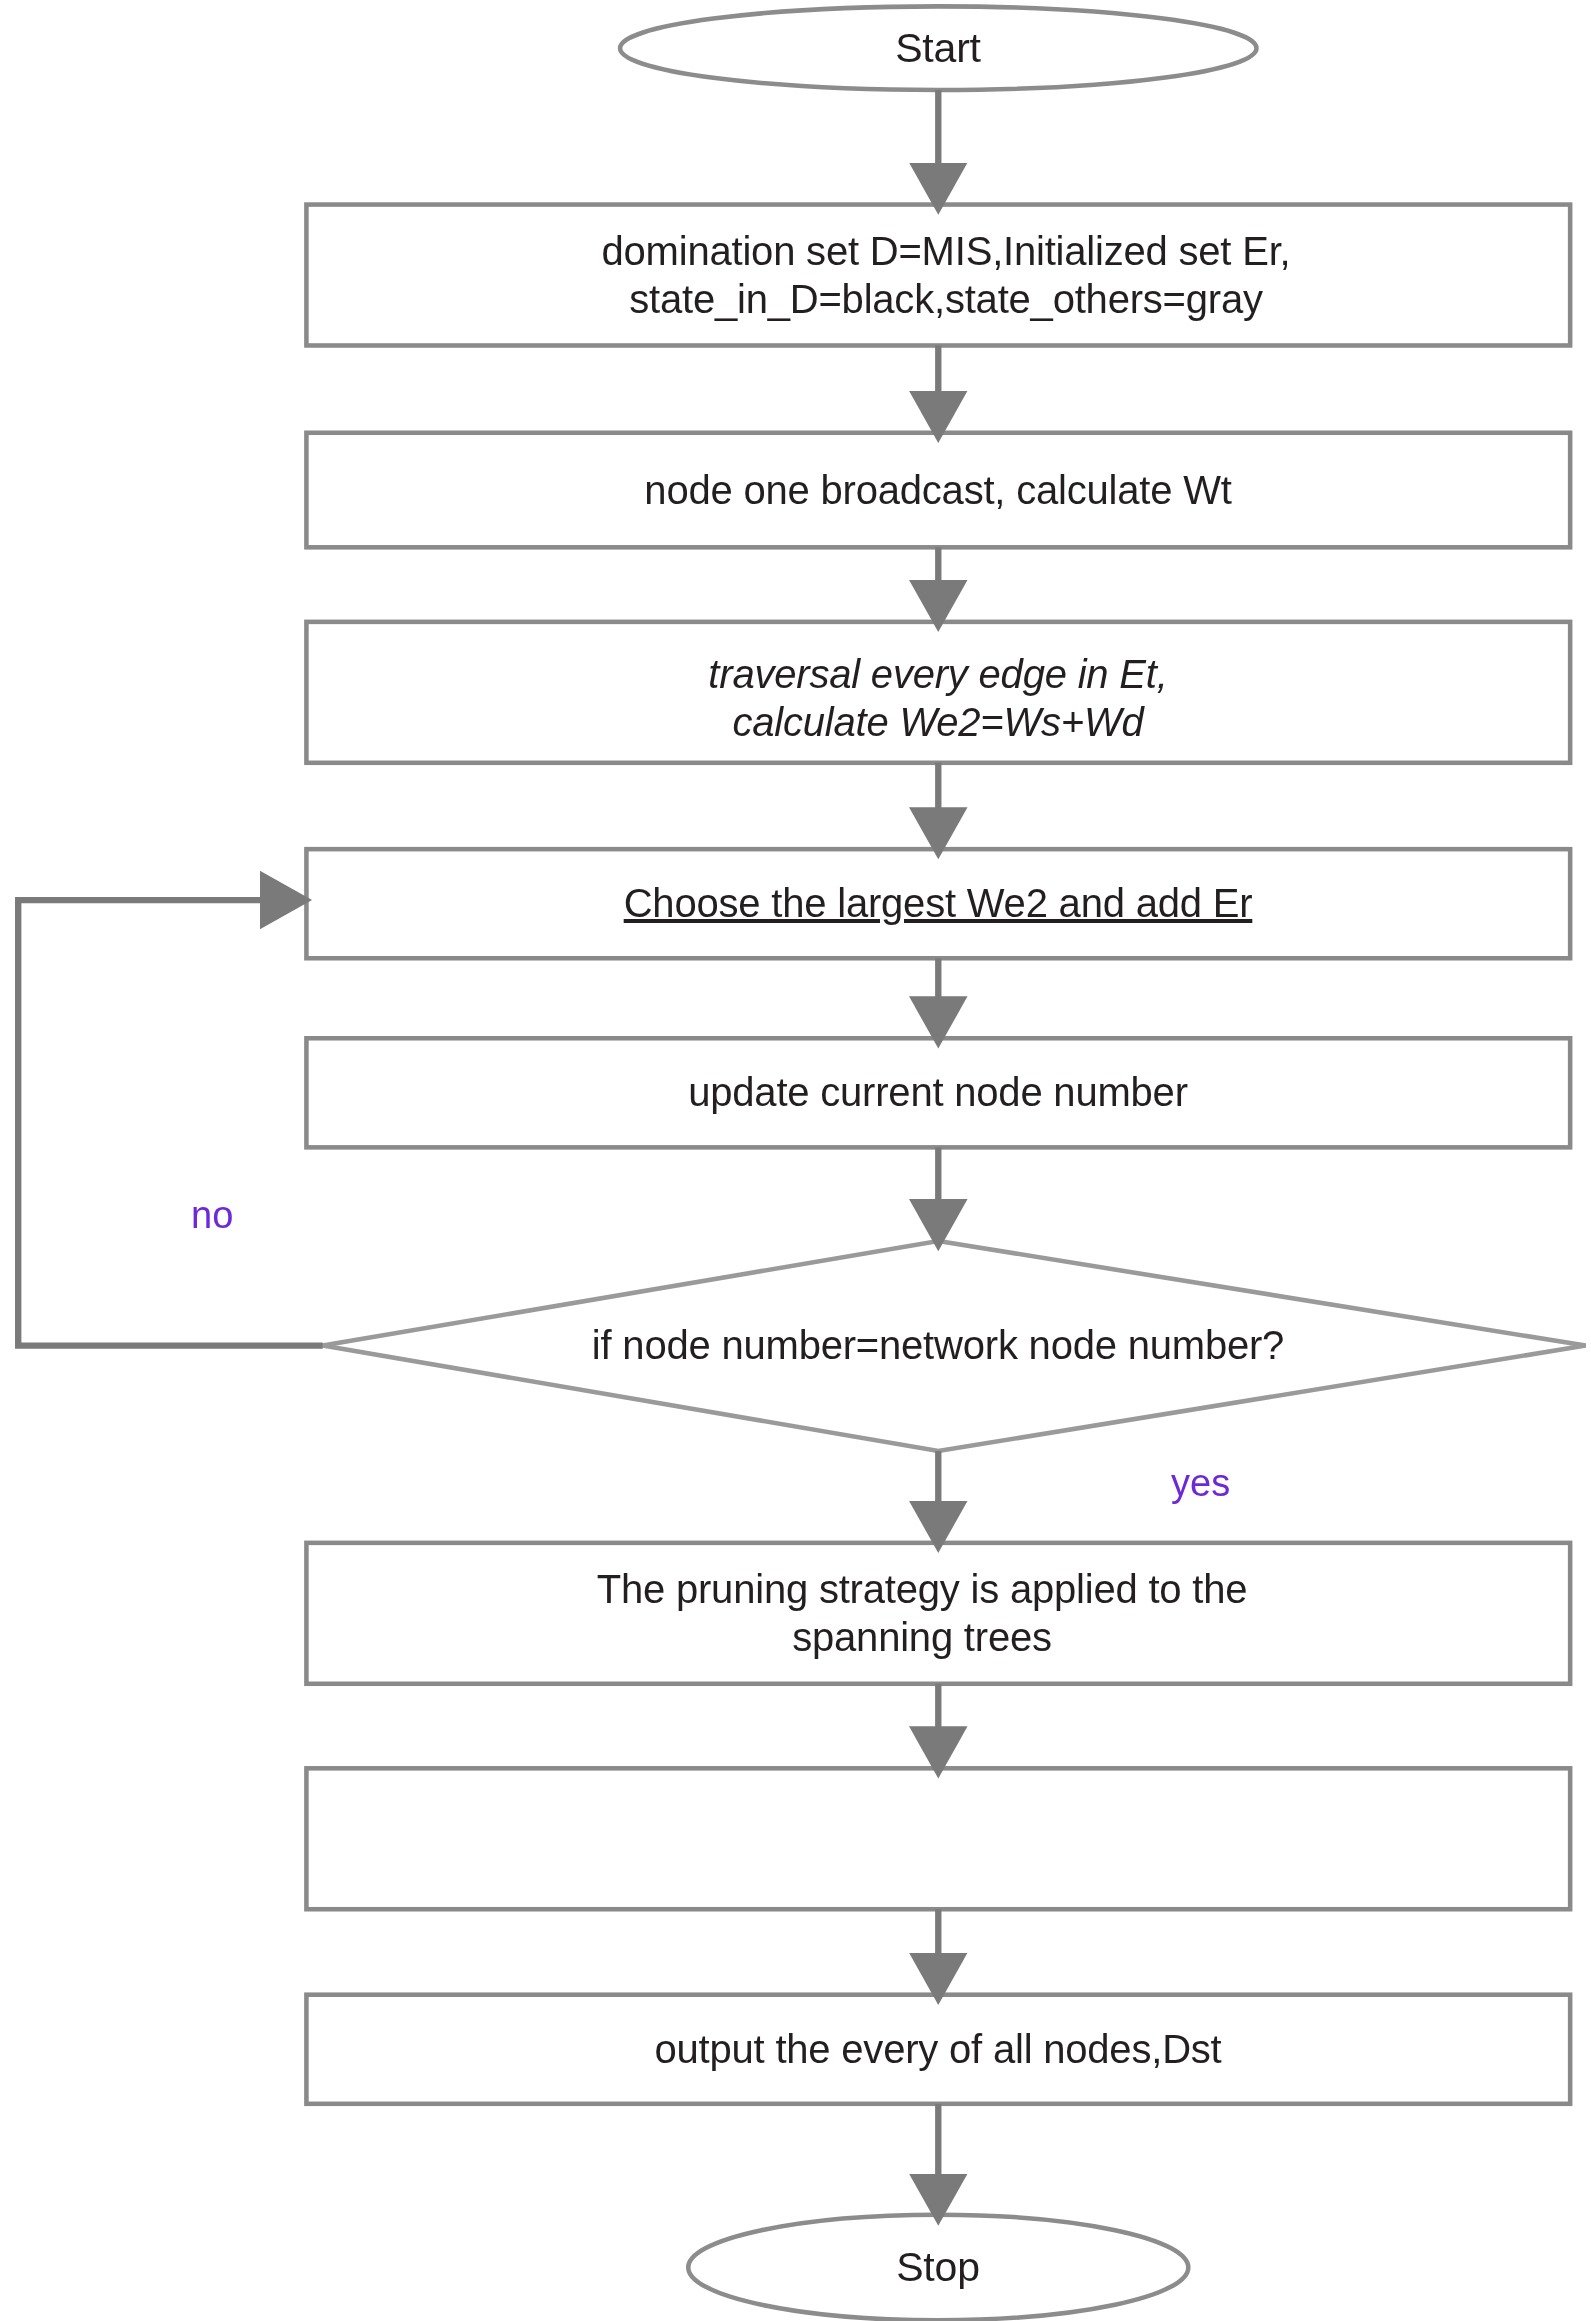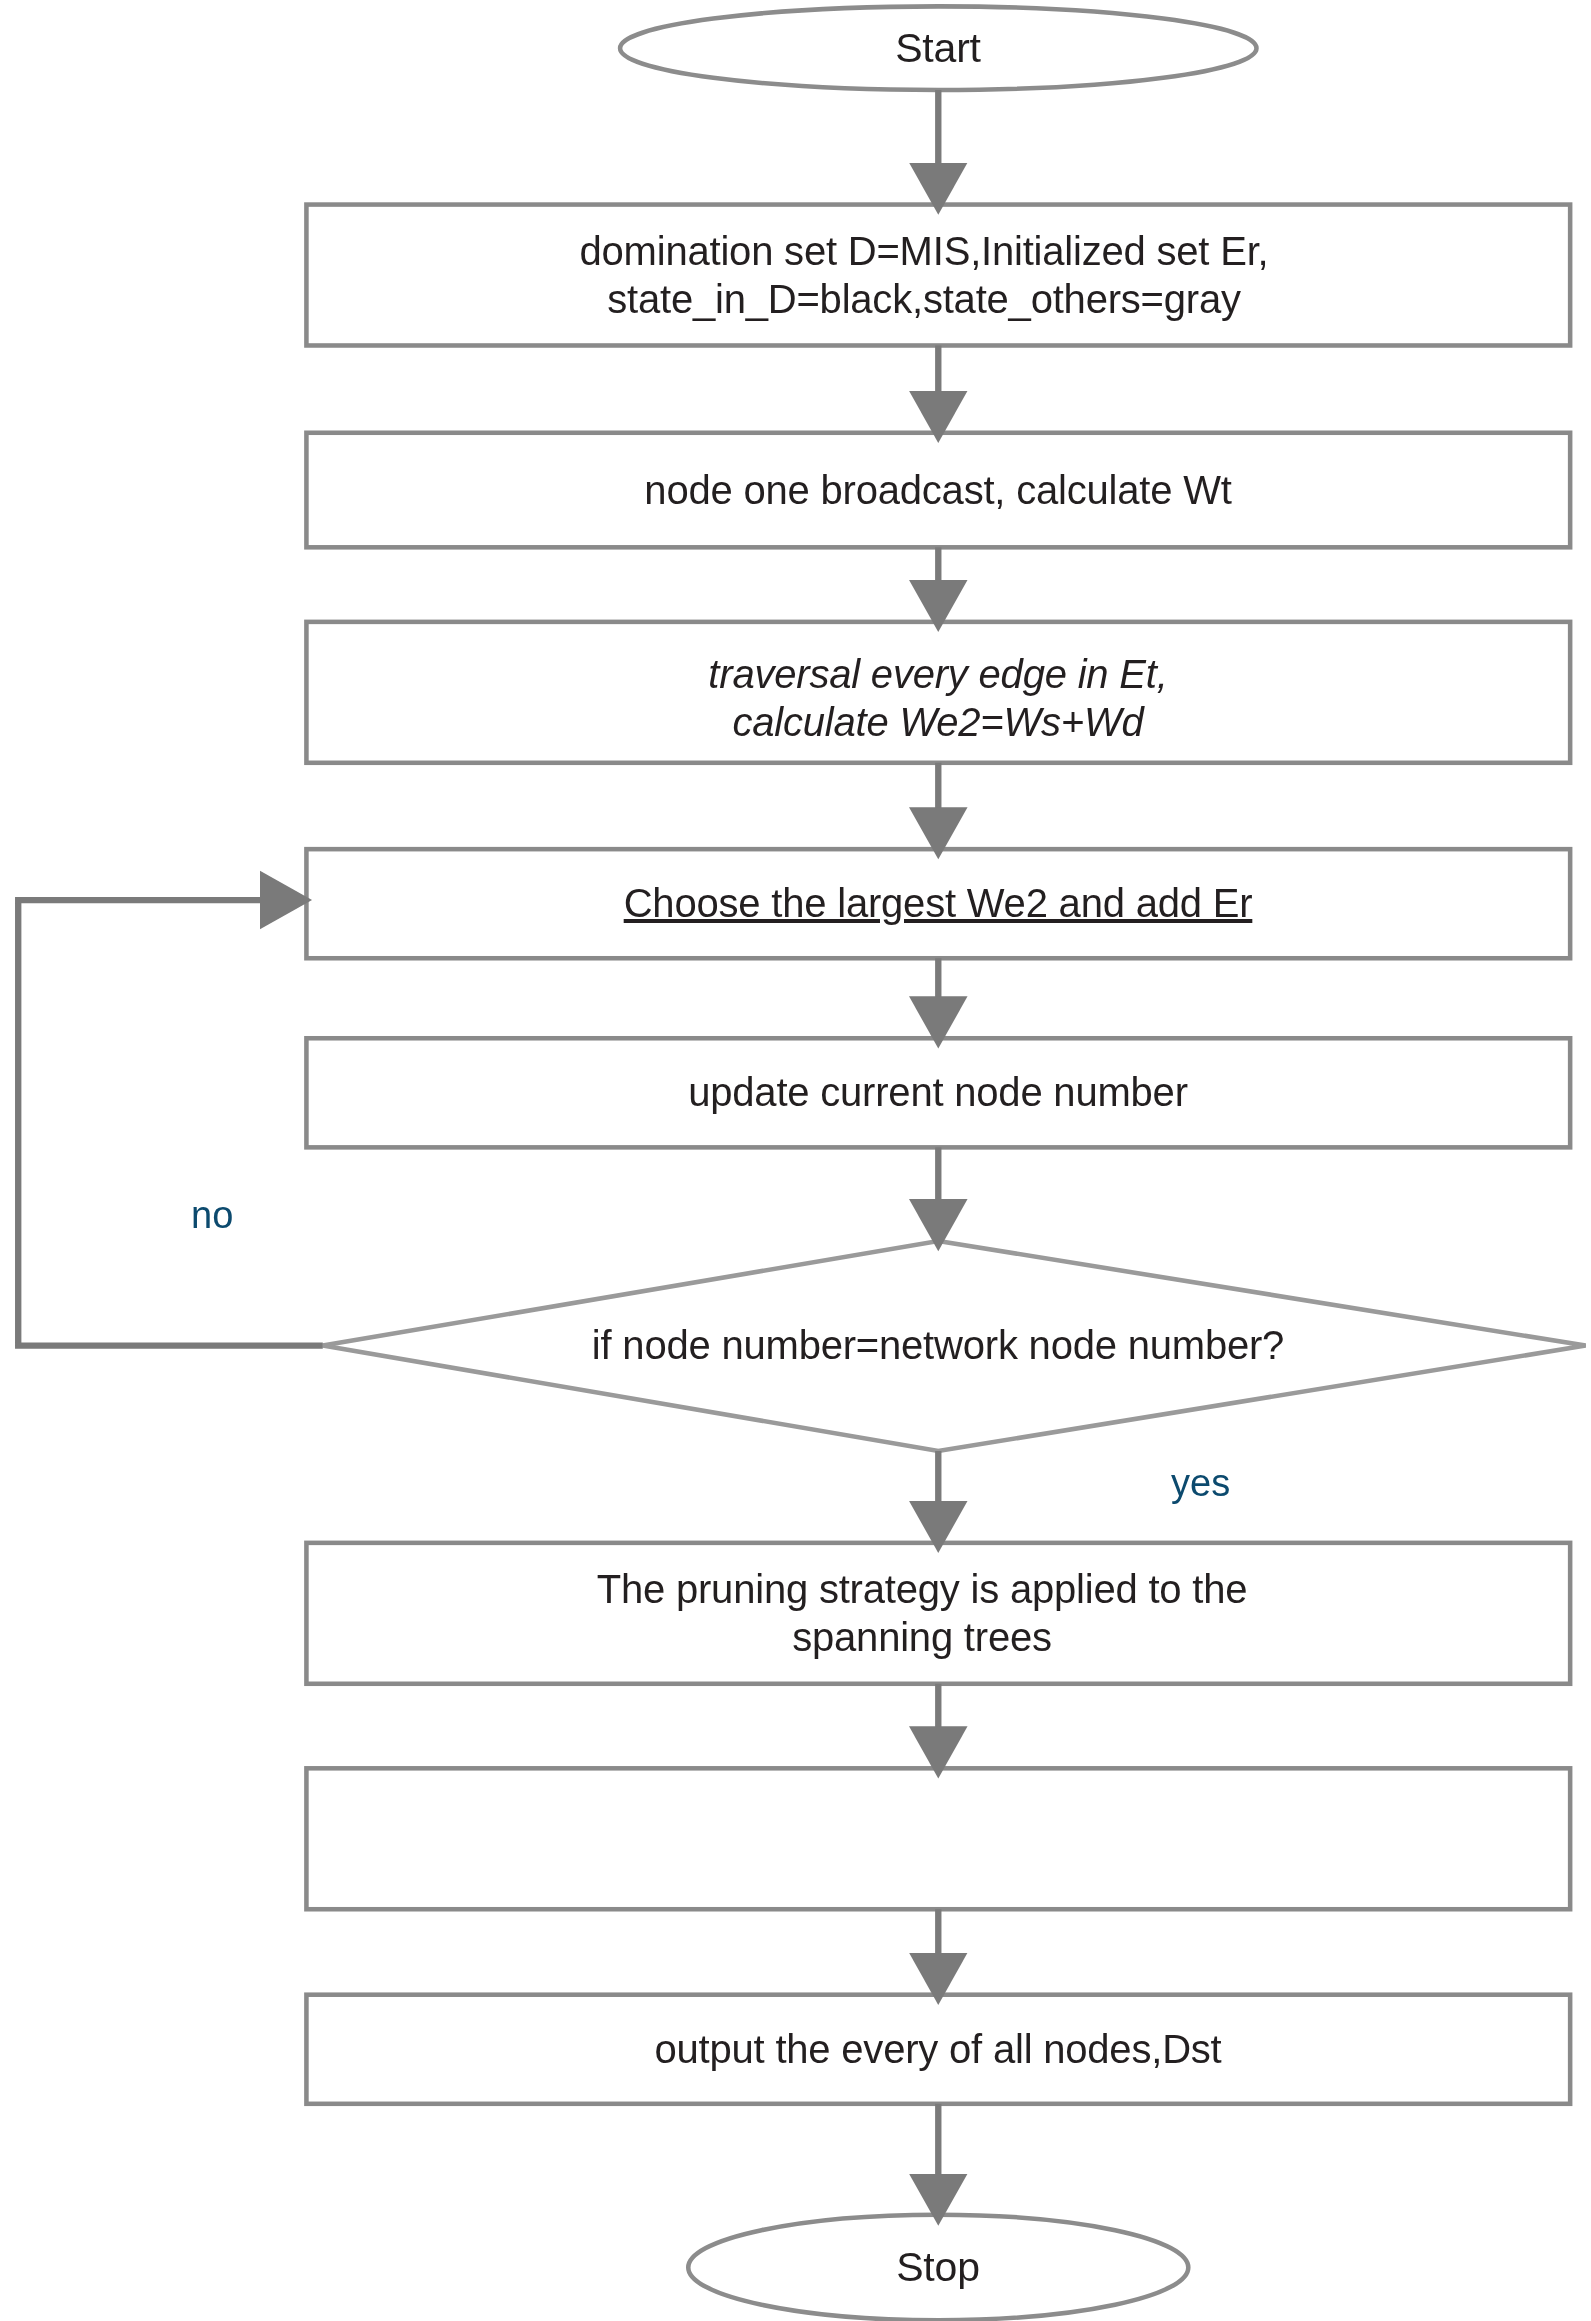--- a/index.html
+++ b/index.html
@@ -30,21 +30,21 @@
     line-height:1.18;
     font-size:40px;
     color:#231f20;
     white-space:pre-line;
     pointer-events:none;
     letter-spacing:-0.2px;
   }
   .edge-label{
     position:absolute;
     font-size:38px;
-    color:#0c4a6e;
+    color:#6d28d9;
     pointer-events:none;
   }
   .terminator-label{ font-size:41px; }
 </style>
 </head>
 <body>
 
 <div id="canvas">
 
   <svg id="flow-svg" viewBox="0 0 1751 2554" xmlns="http://www.w3.org/2000/svg">
@@ -96,21 +96,21 @@
     <line x1="1032" y1="1852" x2="1032" y2="1938" stroke="#7a7a7a" stroke-width="7" marker-end="url(#arrowhead)"></line>
 
     <line x1="1032" y1="2100" x2="1032" y2="2187" stroke="#7a7a7a" stroke-width="7" marker-end="url(#arrowhead)"></line>
 
     <line x1="1032" y1="2314" x2="1032" y2="2430" stroke="#7a7a7a" stroke-width="7" marker-end="url(#arrowhead)"></line>
 
   </svg>
 
   <div class="node-label terminator-label" style="left:620px; top:6.4px; width:636px; height:84px;">Start</div>
 
-  <div class="node-label" style="left:292px; top:205px; width:1264px; height:141px;">domination set D=MIS,Initialized set Er,
+  <div class="node-label" style="left:314px; top:205px; width:1264px; height:141px;">domination set D=MIS,Initialized set Er,
 state_in_D=black,state_others=gray</div>
 
   <div class="node-label" style="left:306px; top:433px; width:1264px; height:115px;">node one broadcast, calculate Wt</div>
 
   <div class="node-label" style="left:306px; top:628px; width:1264px; height:141px;font-style:italic;">traversal every edge in Et,
 calculate We2=Ws+Wd</div>
 
   <div class="node-label" style="left:306px; top:849px; width:1264px; height:109px;text-decoration:underline;">Choose the largest We2 and add Er</div>
 
   <div class="node-label" style="left:306px; top:1038px; width:1264px; height:109px;">update current node number</div>

